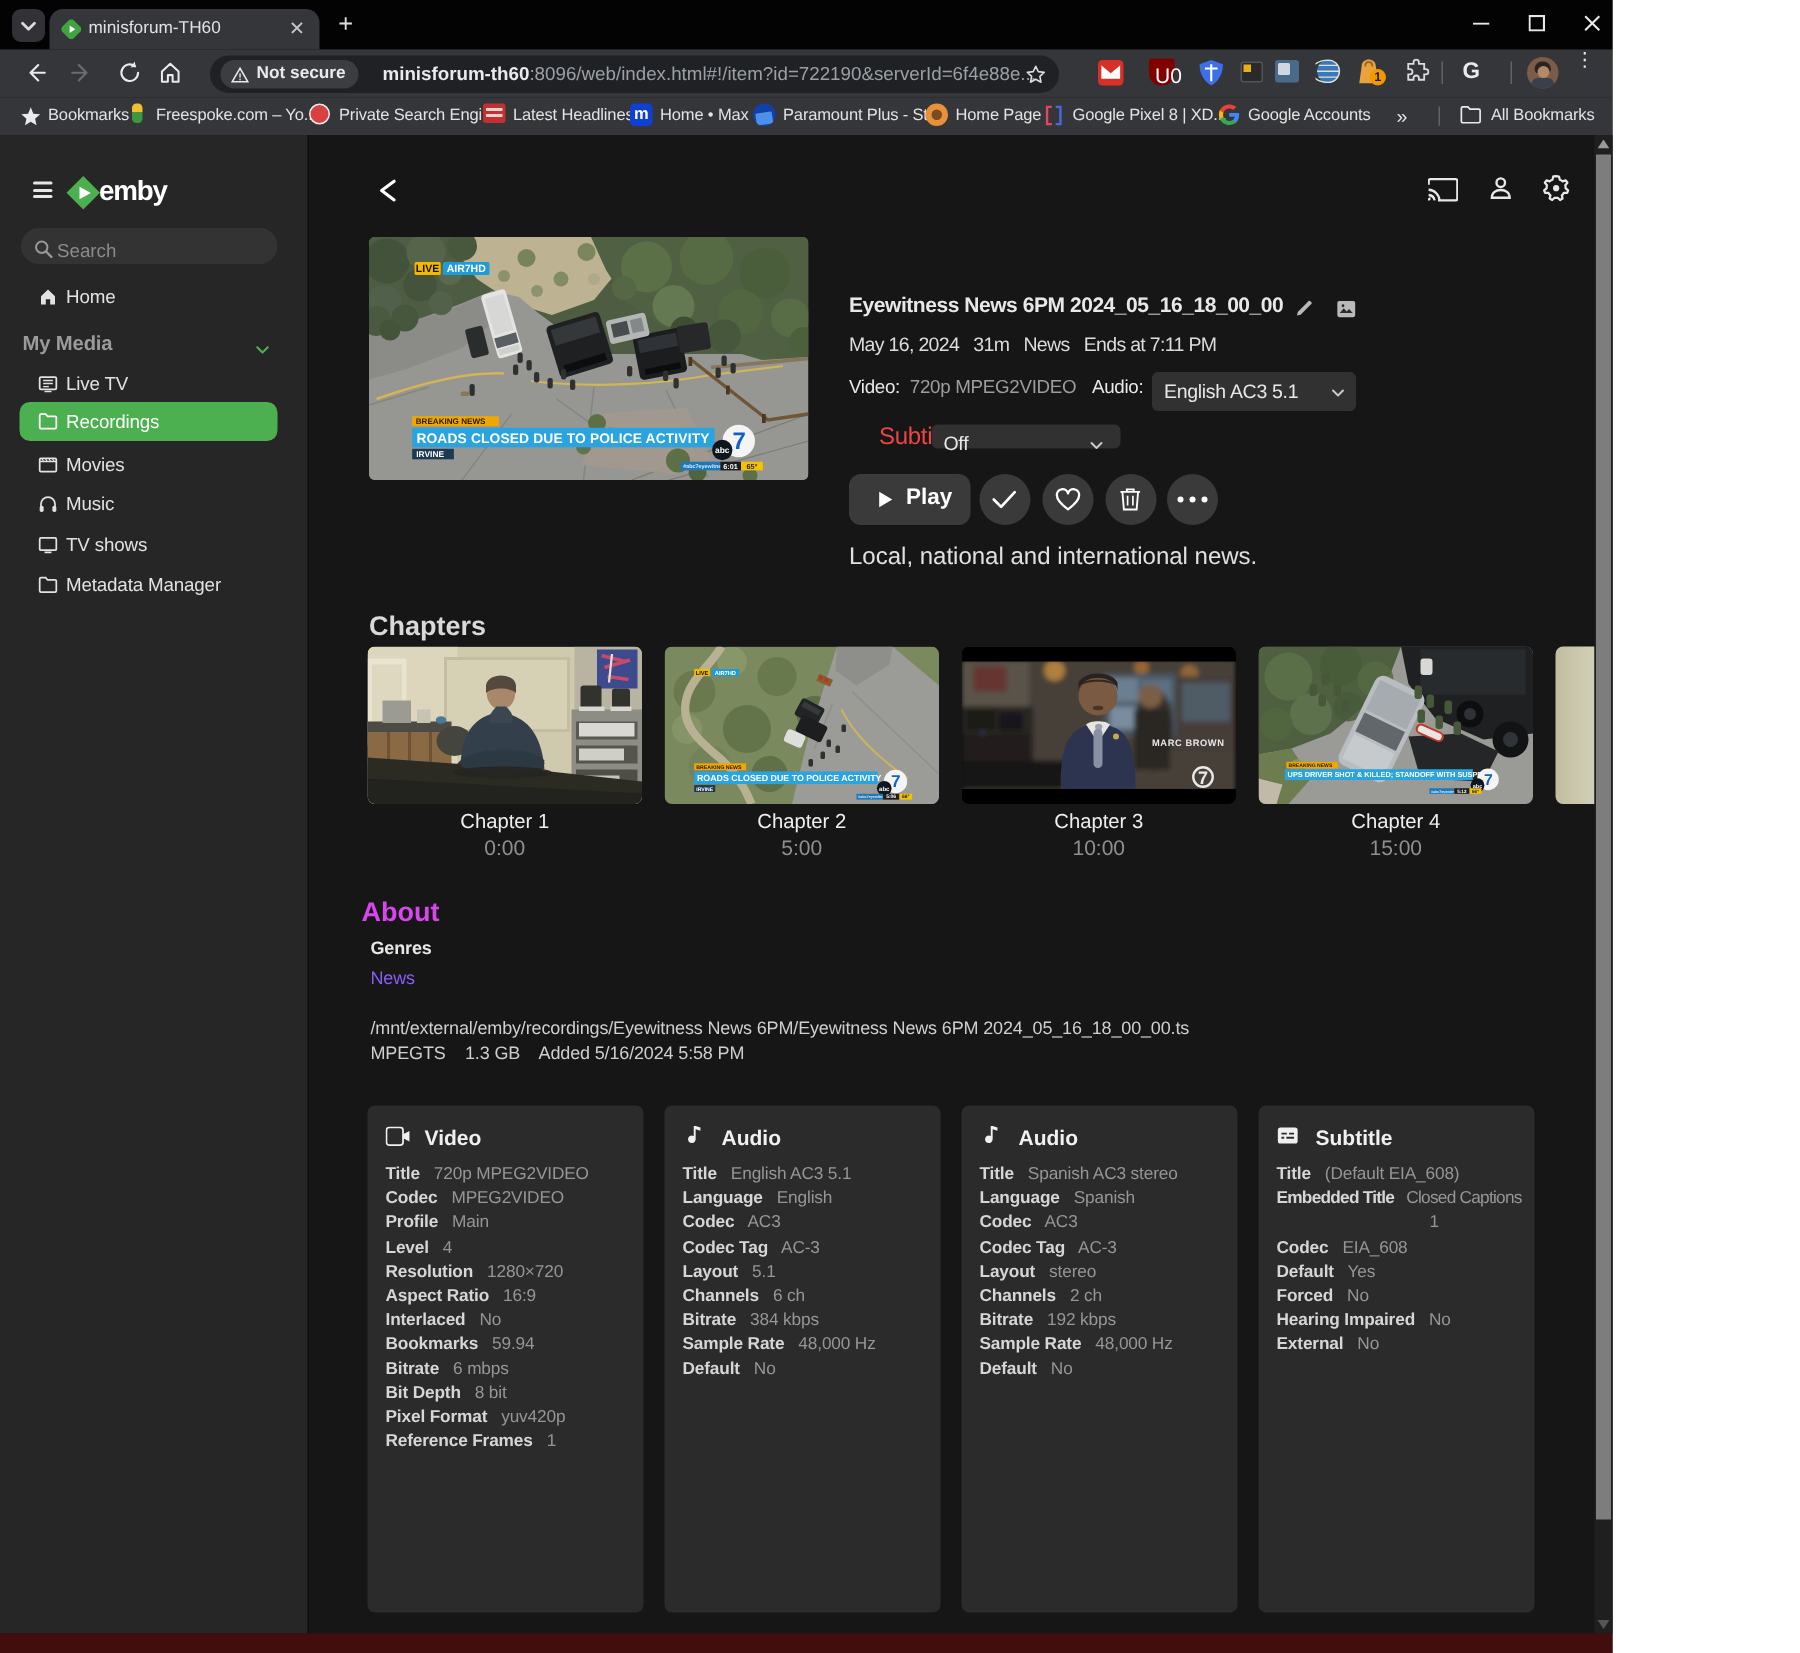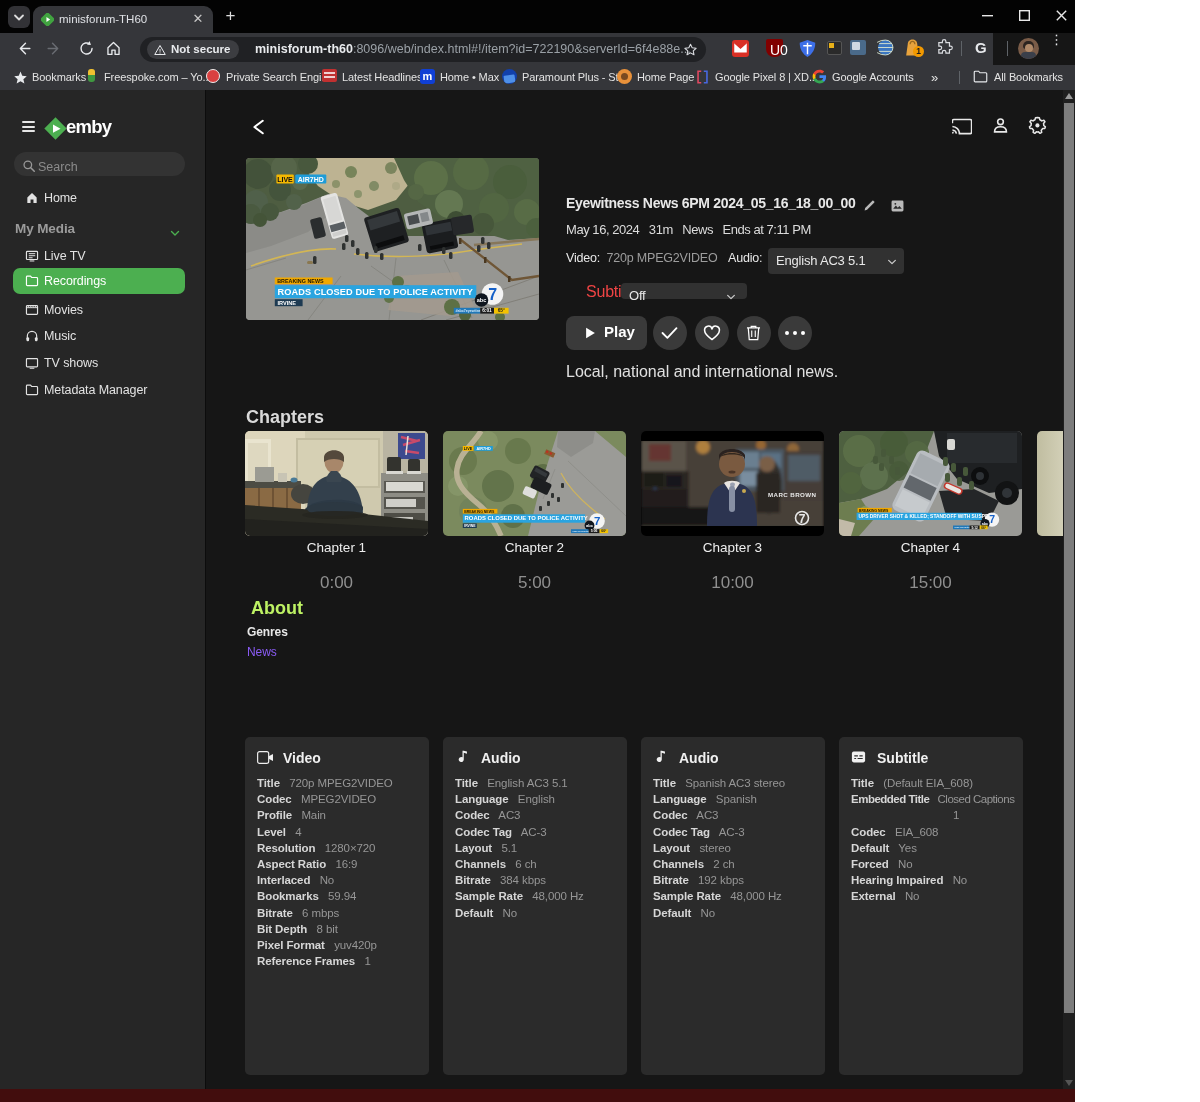--- a/index.html
+++ b/index.html
@@ -11,21 +11,21 @@
 
 #tabstrip { position:absolute; left:0; top:0; width:1075px; height:33px; background:#030303; }
 #tabchev { position:absolute; left:8px; top:6px; width:22px; height:22px; background:#323236; border-radius:6px; }
 #tab { position:absolute; left:33px; top:6px; width:180px; height:27px; background:#35363a; border-radius:9px 9px 0 0; }
 .tabtitle { position:absolute; left:26px; top:7px; font-size:11.5px; color:#dfe1e5; }
 .tabclose { position:absolute; right:8px; top:6px; width:14px; height:14px; color:#c7c7c7; font-size:13px; line-height:14px; text-align:center; }
 #newtab { position:absolute; left:222px; top:8px; width:17px; height:17px; color:#dcdcdc; font-size:17px; line-height:16px; text-align:center; font-weight:300; }
 .winbtns { position:absolute; top:0; right:0; height:33px; }
 
 
-#toolbar { position:absolute; left:0; top:33px; width:993px; height:32px; background:#35363a; }
+#toolbar { position:absolute; left:0; top:33px; width:1075px; height:32px; background:#35363a; }
 .tbicon { position:absolute; top:6px; width:19px; height:19px; }
 #omni { position:absolute; left:140px; top:4px; width:566px; height:25px; background:#202124; border-radius:13px; }
 #nschip { position:absolute; left:7px; top:3px; height:19px; background:#3c3d41; border-radius:10px; padding:0 9px 0 24px; font-size:11.5px; font-weight:bold; color:#e8eaed; line-height:19px; }
 .url { position:absolute; left:115px; top:4px; font-size:12.5px; color:#9aa0a6; white-space:nowrap; width:448px; overflow:hidden; line-height:17px; }
 .url b { color:#e8eaed; font-weight:bold; }
 
 
 #bookmarks { position:absolute; left:0; top:65px; width:1075px; height:25px; background:#35363a; font-size:11.5px; color:#e3e3e3; }
 .bk { position:absolute; top:5px; height:15px; line-height:15px; white-space:nowrap; font-size:11px; letter-spacing:-0.1px; }
 .bkic { position:absolute; top:4px; width:15px; height:15px; border-radius:3px; }
@@ -67,24 +67,24 @@
 #btnrow { position:absolute; left:359px; top:226px; height:34px; }
 #playbtn { position:absolute; left:0; top:0; width:81px; height:34px; background:#3a3a3a; border-radius:8px; color:#fff; font-weight:bold; font-size:15px; }
 .cbtn { position:absolute; top:0; width:34px; height:34px; border-radius:50%; background:#3a3a3a; }
 #desc { position:absolute; left:359px; top:273px; font-size:16px; color:#e0e0e0; }
 
 
 #chaphead { position:absolute; left:39px; top:317px; font-size:18px; font-weight:bold; color:#d9d9d9; }
 .chap { position:absolute; top:341px; width:183px; }
 .chapimg { width:183px; height:105px; border-radius:5px; overflow:hidden; position:relative; background:#222; }
 .chapname { margin-top:4px; text-align:center; font-size:13.5px; color:#eee; }
-.chaptime { margin-top:18px; text-align:center; font-size:17px; color:#8f8f8f; }
-
-
-#abouthead { position:absolute; left:44px; top:508px; font-size:18px; font-weight:bold; color:#bef264; }
+.chaptime { margin-top:2px; text-align:center; font-size:14px; color:#8f8f8f; }
+
+
+#abouthead { position:absolute; left:34px; top:508px; font-size:18px; font-weight:bold; color:#d946ef; }
 .sm { font-size:12px; letter-spacing:-0.1px; }
 #genres { position:absolute; left:40px; top:535px; color:#e8e8e8; }
 #mediainfo { position:absolute; left:40px; top:584px; color:#e8e8e8; }
 
 
 .card { position:absolute; top:647px; width:184px; height:338px; background:#2b2b2b; border-radius:5px; color:#e0e0e0; }
 .cardhead { position:absolute; left:12px; top:13px; font-size:14px; font-weight:bold; color:#f0f0f0; }
 .cardrows { position:absolute; left:12px; top:38px; right:6px; font-size:11.5px; line-height:16.2px; letter-spacing:-0.1px; }
 .cardrows b { font-weight:bold; color:#d6d6d6; }
 .cardrows span { color:#969696; }
@@ -710,20 +710,22 @@
           </div>
       <div class="chap" style="left:830px">
             <div class="chapimg" id="ch5" style="background:linear-gradient(90deg,#c0bda0,#f0eedd 38%,#e4e0c2 68%,#9a9a7c)"></div>
           </div>
       <div id="abouthead">About</div>
       <div id="genres">
             <div class="sm" style="font-weight:bold">Genres</div>
             <div class="sm" style="color:#8b5cf6;margin-top:6px">News</div>
           </div>
       <div id="mediainfo">
+            <div class="sm" style="color:#cfcfcf;margin-top:4px">/mnt/external/emby/recordings/Eyewitness News 6PM/Eyewitness News 6PM 2024_05_16_18_00_00.ts</div>
+            <div class="sm" style="color:#cfcfcf;margin-top:3px">MPEGTS&nbsp;&nbsp;&nbsp; 1.3 GB&nbsp;&nbsp;&nbsp; Added 5/16/2024 5:58 PM</div>
           </div>
       <div class="card" style="left:38px">
         <div class="cardhead"><svg style="position:absolute;left:0;top:1px" width="17" height="13" viewBox="0 0 26 20">
                 <rect x="0.9" y="0.9" width="17" height="18.2" rx="3" fill="none" stroke="#f0f0f0" stroke-width="1.8"></rect>
                 <path d="M18 8 L24.5 4.5 L24.5 15.5 L18 12 Z" fill="#f0f0f0"></path>
               </svg><span style="margin-left:26px">Video</span></div>
         <div class="cardrows">
           <div><b>Title</b>&nbsp;&nbsp; <span>720p MPEG2VIDEO</span></div>
           <div><b>Codec</b>&nbsp;&nbsp; <span>MPEG2VIDEO</span></div>
           <div><b>Profile</b>&nbsp;&nbsp; <span>Main</span></div>

